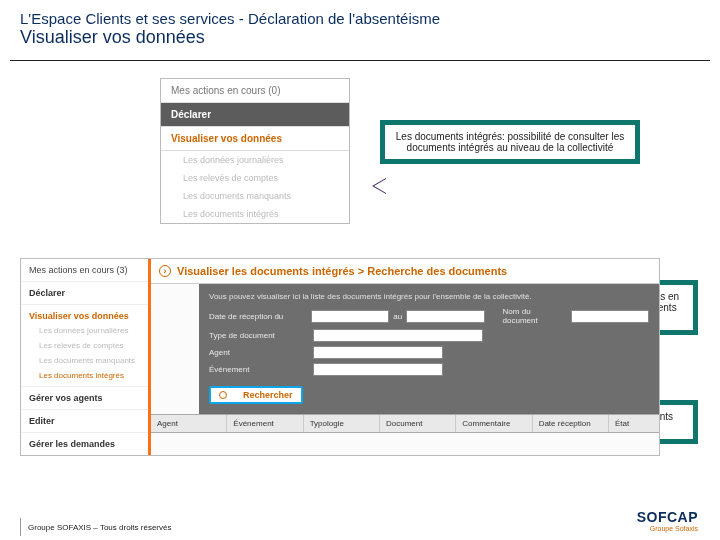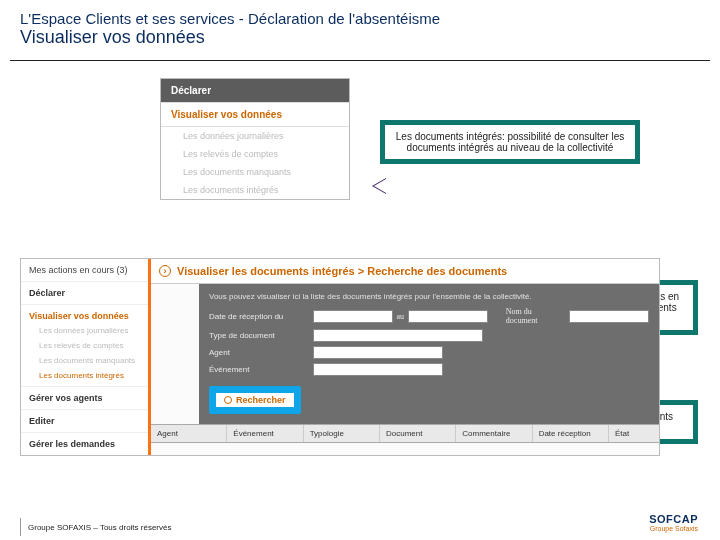--- a/index.html
+++ b/index.html
@@ -43,45 +43,46 @@
 
   .app-right { flex: 1; background: #fbfbfb; }
   .ar-title { background: #fff; color: #cc6600; font-size: 11px; font-weight: bold; padding: 6px 8px; border-bottom: 1px solid #ccc; display: flex; align-items: center; gap: 6px; }
   .ar-title .ico { width:12px; height:12px; border:1.5px solid #cc6600; border-radius:50%; display:inline-flex; align-items:center; justify-content:center; font-size:9px; line-height:1; }
   .ar-body { background: #6e6e6e; padding: 8px 10px 10px 10px; color: #fff; margin-left: 48px; }
   .ar-desc { font-size: 8px; color: #e0e0e0; margin-bottom: 6px; }
   .frow { display: flex; align-items: center; gap: 4px; margin-bottom: 4px; }
   .flabel { width: 100px; font-size: 8px; color: #e8e8e8; }
   .finput { background: #fff; border: 1px solid #888; height: 13px; }
   .w80 { width: 80px; } .w140 { width: 130px; } .w180 { width: 170px; }
-  .fspan { font-size: 8px; color: #e8e8e8; font-family: Liberation Serif, serif; }
-  .search-btn { margin-top: 6px; display: inline-flex; align-items: center; gap: 4px; background: #fff; color: #cc6600; border: 7px solid #0ea5e9; padding: 2px 8px; font-size: 9px; font-weight: bold; border-radius: 2px; }
+  .fspan { font-size: 8px; color: #e8e8e8; }
+  .search-btn { margin-top: 6px; display: inline-flex; align-items: center; gap: 16px; background: #fff; color: #cc6600; border: 2px solid #0ea5e9; padding: 2px 8px; font-size: 9px; font-weight: bold; border-radius: 2px; }
   .search-btn .ico2 { width:8px; height:8px; border:1.5px solid #cc6600; border-radius:50%; display:inline-block; position:relative; }
 
   .table-head { display: flex; background: #e9e9e9; border-top: 1px solid #aaa; border-bottom: 1px solid #aaa; }
   .th { flex: 1; padding: 4px 6px; font-size: 8px; color: #333; border-right: 1px solid #ccc; }
   .th:last-child { border-right: none; }
 
   
   .footer { position: absolute; left: 28px; bottom: 8px; font-size: 8px; color: #222; }
   .footer-bar { position: absolute; left: 20px; bottom: 4px; width: 1px; height: 18px; background: #999; }
   .logo { position: absolute; right: 22px; bottom: 8px; text-align: right; }
-  .logo .l1 { color: #0b2d5e; font-weight: bold; font-size: 11px; letter-spacing: 0.5px; }
+  .logo .l1 { color: #0b2d5e; font-weight: bold; font-size: 14px; letter-spacing: 0.5px; }
   .logo .l2 { color: #cc6600; font-size: 7px; }
 </style>
 </head>
 <body>
 
 <div class="title-block">
   <div class="title-line1">L'Espace Clients et ses services - Déclaration de l'absentéisme</div>
   <div class="title-line2">Visualiser vos données</div>
 </div>
 <hr class="hr">
 
 <div class="menu-panel">
+  <div class="menu-row menu-gray">Mes actions en cours (0)</div>
   <div class="menu-row menu-dark">Déclarer</div>
   <div class="menu-row menu-orange">Visualiser vos données</div>
   <div class="menu-sub">Les données journalières</div>
   <div class="menu-sub">Les relevés de comptes</div>
   <div class="menu-sub">Les documents manquants</div>
   <div class="menu-sub last">Les documents intégrés</div>
 </div>
 
 <div class="callout c1">Les documents intégrés: possibilité de consulter les documents intégrés au niveau de la collectivité</div>
 <div class="tail tail1"></div>

